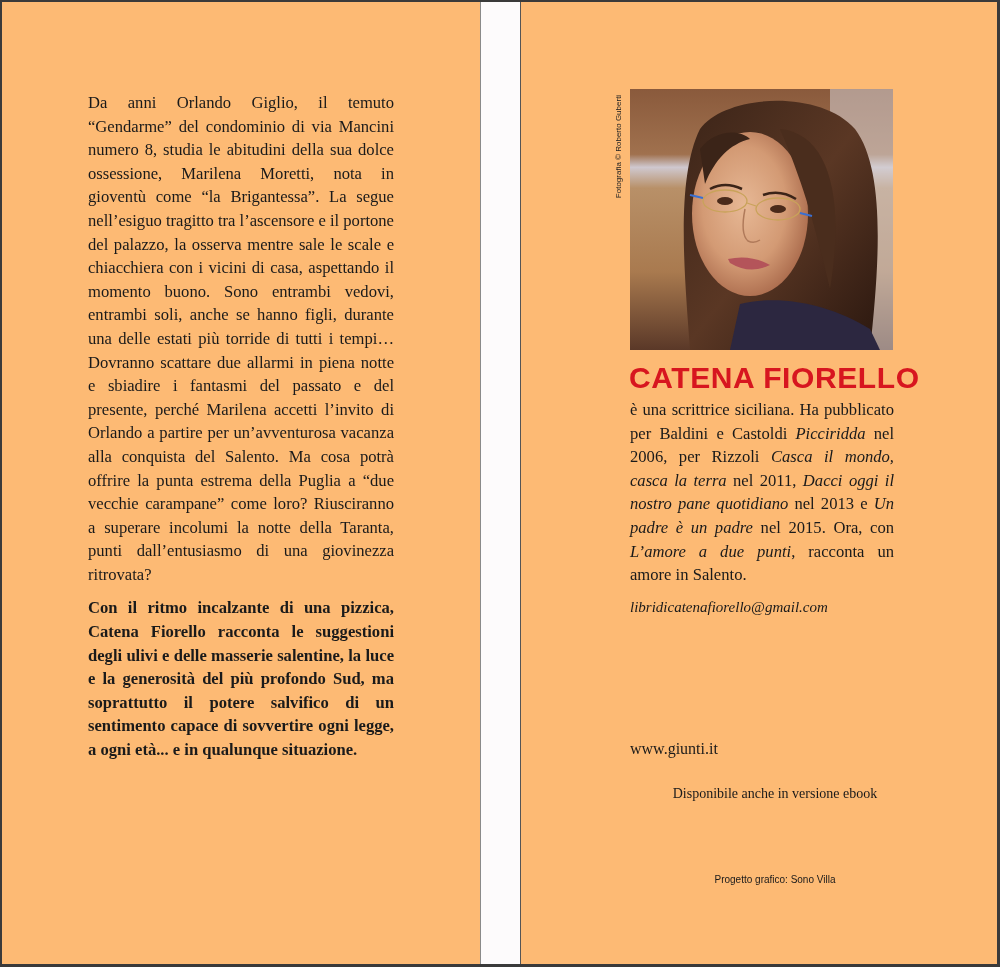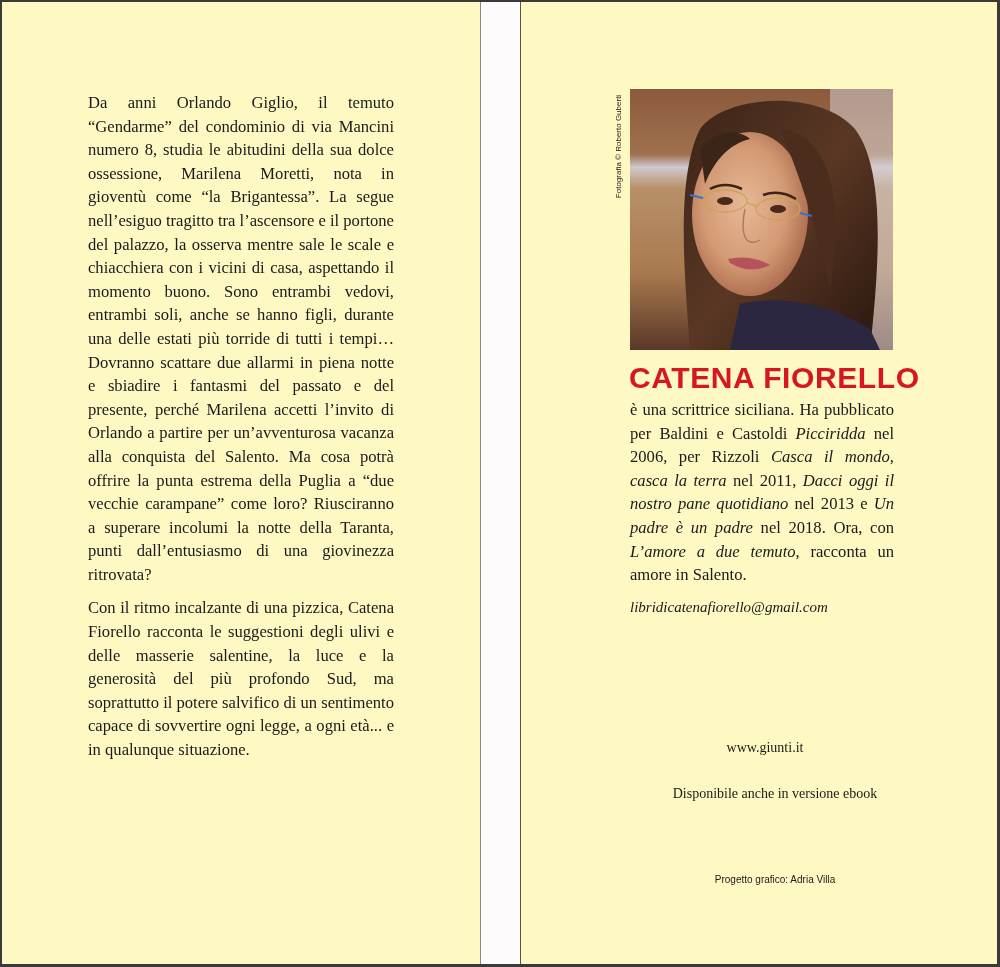--- a/index.html
+++ b/index.html
@@ -1,40 +1,40 @@
 <!DOCTYPE html>
 <html><head>
   <meta charset="utf-8">
   <style>
     html, body { margin: 0; padding: 0; background: #ffffff; }
     body { width: 1000px; height: 967px; position: relative; overflow: hidden; }
     .frame {
       position: absolute; left: 0; top: 0; width: 1000px; height: 967px;
       box-sizing: border-box; border: 2px solid #3a3a3a; border-right-width: 3px; border-bottom-width: 3px;
-      background: #fef9c3;
+      background: #fdba74;
     }
     .spine {
       position: absolute; top: 0; bottom: 0; left: 478px; width: 41px;
       background: #fdfbfc;
       border-left: 1.5px solid #8a8a8a;
       border-right: 1.5px solid #555;
       box-sizing: border-box;
     }
     .serif { font-family: "Liberation Serif", "DejaVu Serif", serif; }
     .sans { font-family: "Liberation Sans", "DejaVu Sans", sans-serif; }
 
     
     .left-col {
       position: absolute; left: 86px; top: 89px; width: 306px;
       color: #1a1a1a; font-size: 16.6px; line-height: 23.6px;
       text-align: justify;
     }
     .left-col p { margin: 0; }
     .left-col .blurb-main { margin-bottom: 10px; }
-    .left-col .blurb-bold { font-weight: normal; }
+    .left-col .blurb-bold { font-weight: bold; }
 
     
     .photo-credit {
       position: absolute; left: 610px; top: 87px; width: 14px; height: 115px;
       display: flex; align-items: center; justify-content: center;
     }
     .photo-credit span {
       display: block; transform: rotate(-90deg); white-space: nowrap;
       font-size: 8px; color: #222;
     }
@@ -54,22 +54,22 @@
       position: absolute; left: 628px; top: 396px; width: 264px;
       font-size: 16.6px; line-height: 23.6px; color: #1a1a1a;
       text-align: justify;
     }
     .bio p { margin: 0; }
     .email {
       position: absolute; left: 628px; top: 597px;
       font-size: 15px; font-style: italic; color: #1a1a1a; white-space: nowrap;
     }
     .website {
-      position: absolute; left: 628px; top: 738px; width: 270px; text-align: center;
-      font-size: 14px; color: #1a1a1a;
+      position: absolute; left: 628px; top: 738px; width: 270px; text-align: left;
+      font-size: 16px; color: #1a1a1a;
     }
     .ebook {
       position: absolute; left: 628px; top: 784px; width: 290px; text-align: center;
       font-size: 14px; color: #1a1a1a;
     }
     .credits {
       position: absolute; left: 628px; width: 290px; text-align: center;
       font-size: 10px; color: #1a1a1a; line-height: 13px;
     }
     .credit-design { top: 871px; }
@@ -142,26 +142,26 @@
       <path d="M115 120 Q110 145 118 152 Q124 155 130 151" stroke="#b07a5a" stroke-width="1.5" fill="none"></path>
 
       <path d="M98 170 Q120 165 140 176 Q120 186 100 174 Z" fill="#b4545a"></path>
     </svg>
   </div>
 
   <div class="author-name sans">CATENA FIORELLO</div>
 
   <div class="bio serif">
     <p>
-      <span>è una scrittrice siciliana. Ha pubblicato per Baldini e Castoldi </span><i>Picciridda</i><span> nel 2006, per Rizzoli </span><i>Casca il mondo, casca la terra</i><span> nel 2011, </span><i>Dacci oggi il nostro pane quotidiano</i><span> nel 2013 e </span><i>Un padre è un padre</i><span> nel 2018. Ora, con </span><i>L’amore a due temuto</i><span>, racconta un amore in Salento.</span>
+      <span>è una scrittrice siciliana. Ha pubblicato per Baldini e Castoldi </span><i>Picciridda</i><span> nel 2006, per Rizzoli </span><i>Casca il mondo, casca la terra</i><span> nel 2011, </span><i>Dacci oggi il nostro pane quotidiano</i><span> nel 2013 e </span><i>Un padre è un padre</i><span> nel 2015. Ora, con </span><i>L’amore a due punti</i><span>, racconta un amore in Salento.</span>
     </p>
   </div>
 
   <div class="email serif">libridicatenafiorello@gmail.com</div>
 
   <div class="website serif">www.giunti.it</div>
 
   <div class="ebook serif">Disponibile anche in versione ebook</div>
 
-  <div class="credits credit-design sans">Progetto grafico: Adria Villa</div>
+  <div class="credits credit-design sans">Progetto grafico: Sono Villa</div>
 
 
 </div>
 
 </body></html>

